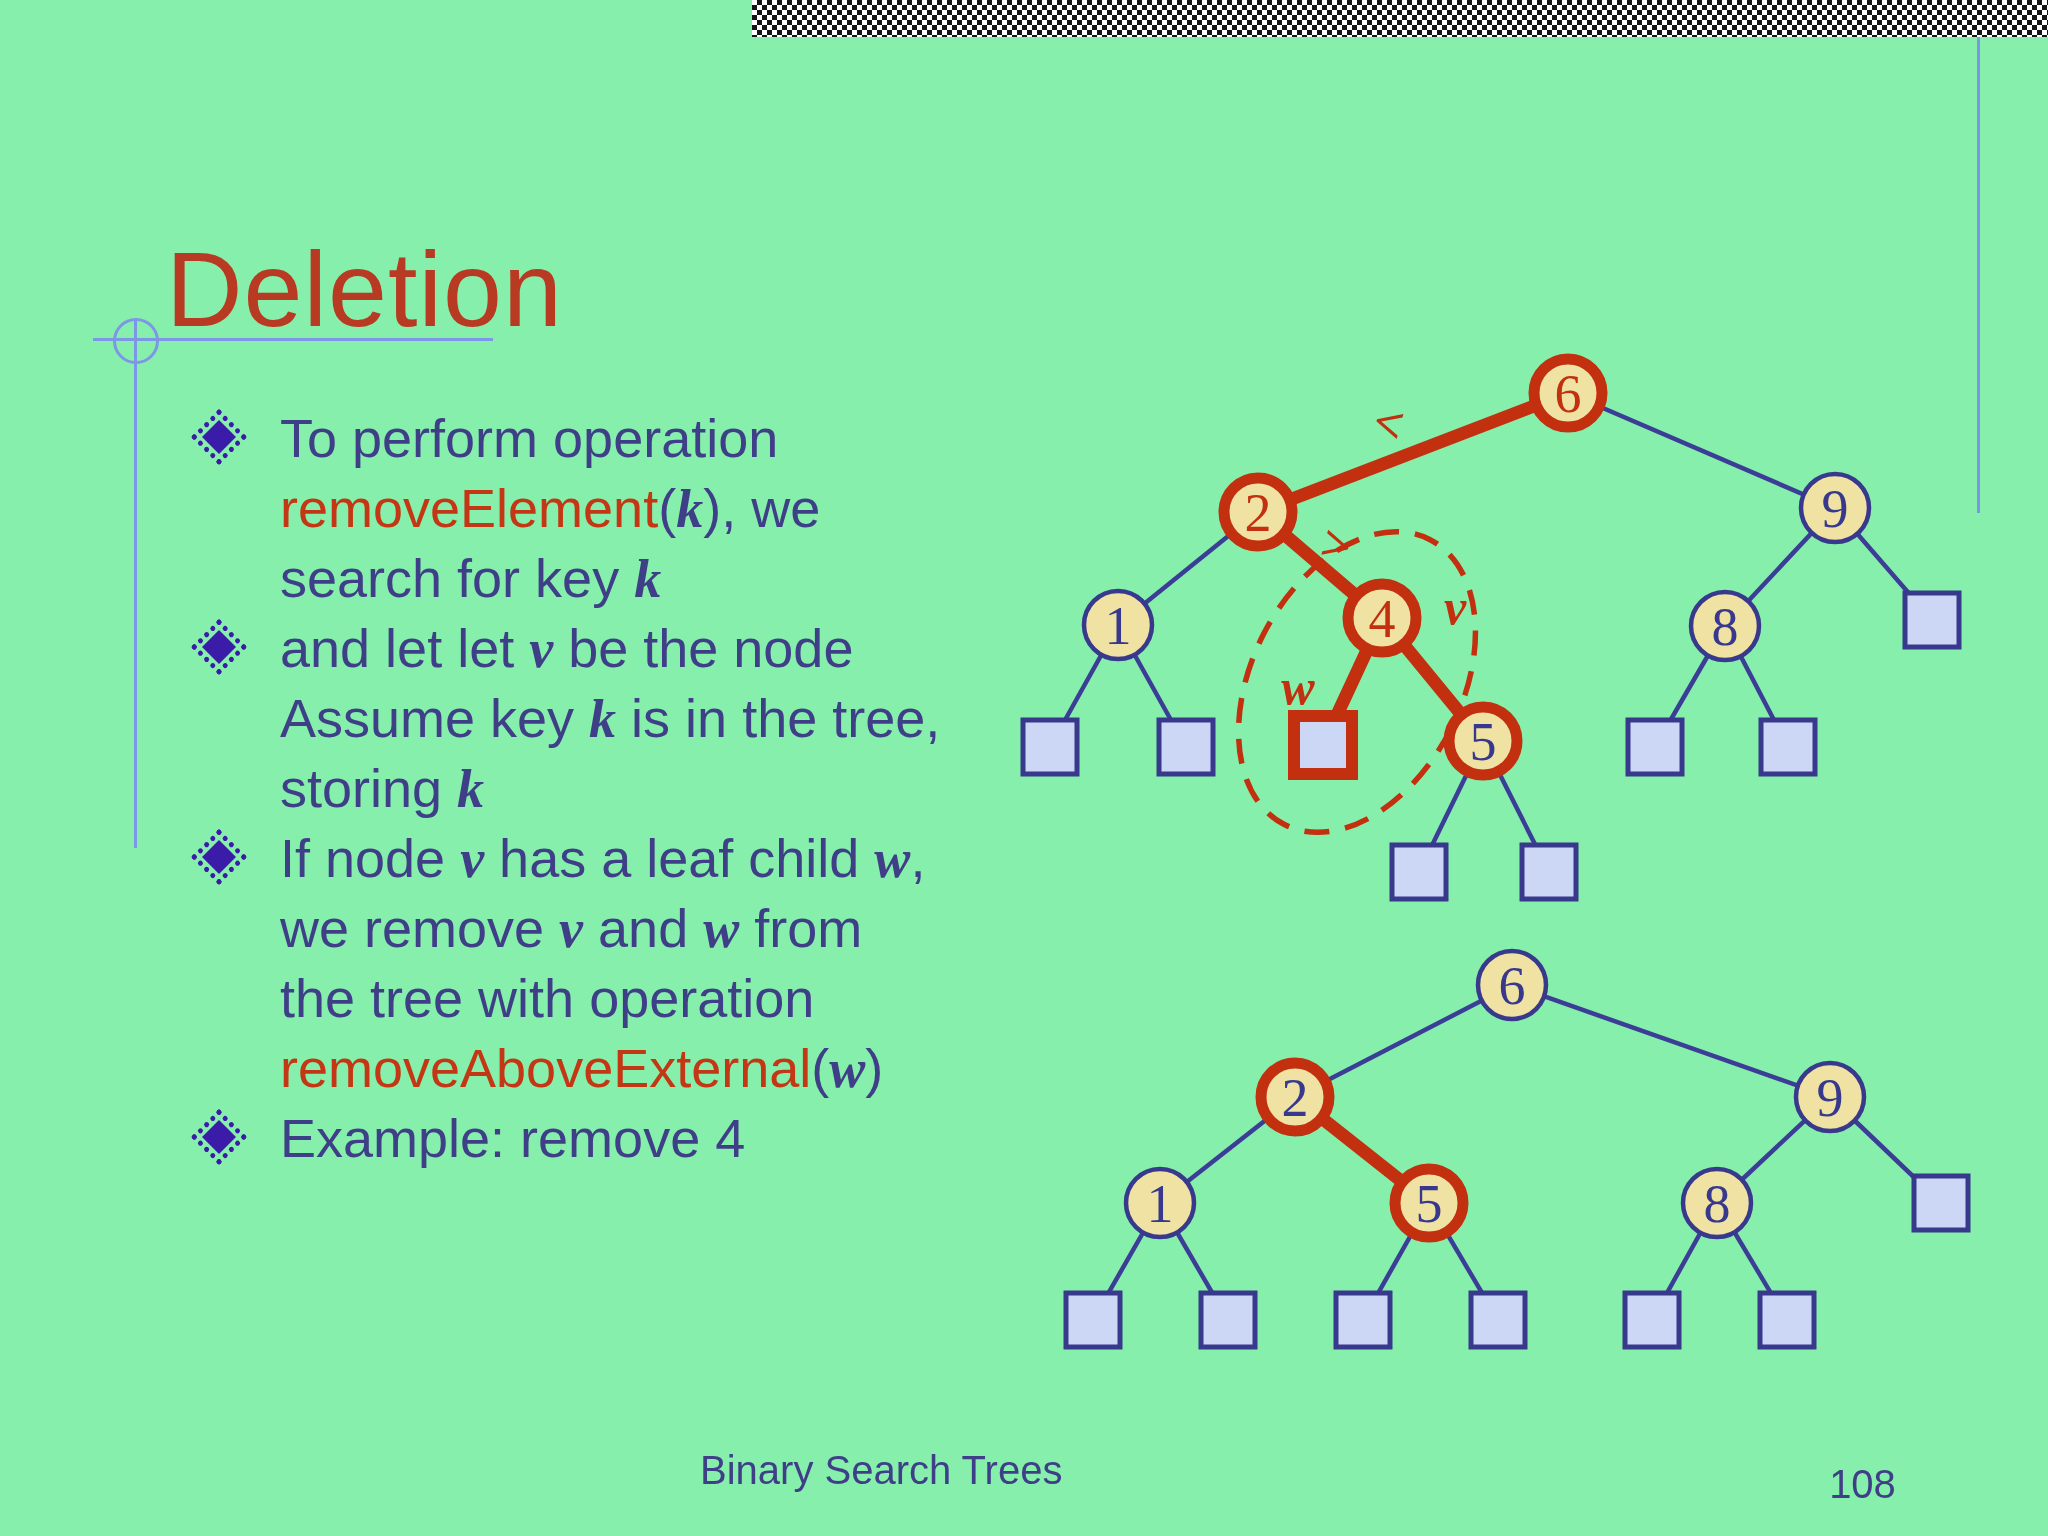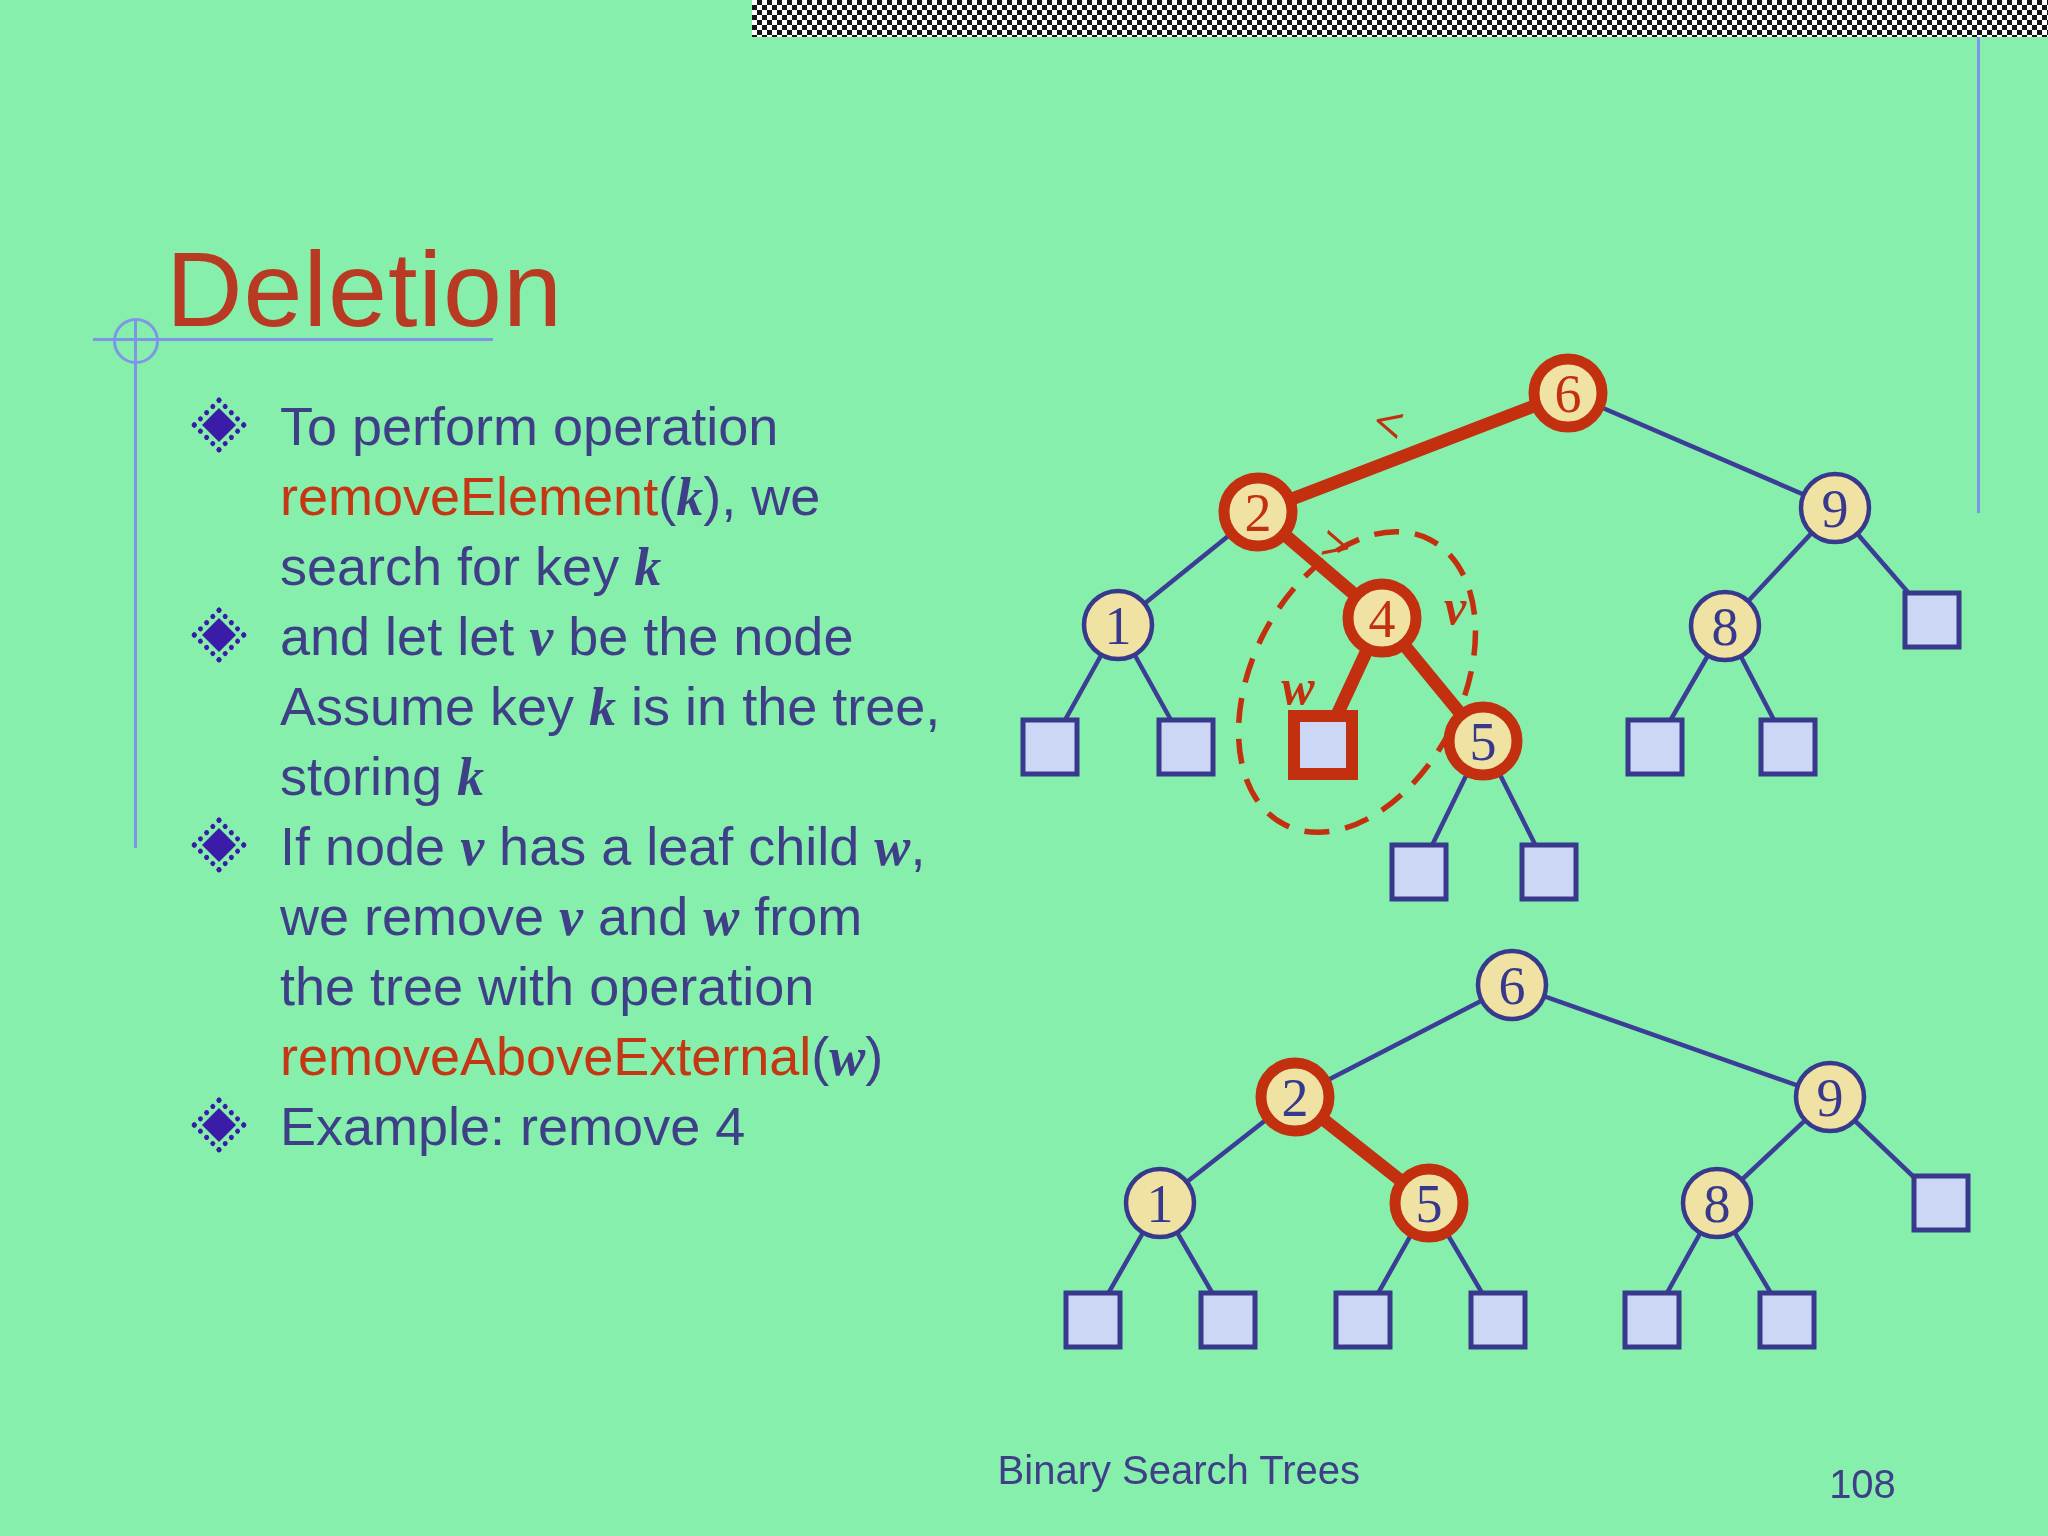--- a/index.html
+++ b/index.html
@@ -22,33 +22,33 @@
   #title-rule{left:93px;top:338px;width:400px;height:3px;}
   #left-vline{left:134px;top:319px;width:3px;height:529px;}
   #decor-circle{
     position:absolute;left:113px;top:318px;width:40px;height:40px;
     border:3px solid var(--line-blue);border-radius:50%;background:transparent;
   }
   #page-title{
     position:absolute;left:166px;top:160px;font-size:106px;line-height:1.1;
     letter-spacing:1px;color:var(--title-red);font-weight:normal;
   }
-  #bullets{position:absolute;left:195px;top:391px;width:860px;}
+  #bullets{position:absolute;left:195px;top:403px;width:860px;}
   .bullet{position:relative;padding-left:85px;}
   .bline{height:70px;line-height:70px;font-size:54px;color:var(--text-blue);white-space:nowrap;}
   .seg-red{color:var(--code-red);}
   .seg-var{font-family:"Liberation Serif", serif;font-style:italic;font-weight:bold;}
   .diamond{
     position:absolute;left:4px;top:14px;width:30px;height:30px;transform:rotate(45deg);
     border:5px dotted var(--bullet-purple);
   }
   .diamond-core{position:absolute;left:3px;top:3px;right:3px;bottom:3px;background:var(--bullet-purple);}
   #diagram-svg{position:absolute;left:0;top:0;width:2048px;height:1536px;}
   #footer-center{
-    position:absolute;left:700px;top:1448px;width:660px;text-align:right;
+    position:absolute;left:700px;top:1448px;width:660px;text-align:left;
     font-size:40px;color:var(--text-blue);
   }
   #footer-page{
     position:absolute;left:1800px;top:1462px;width:125px;text-align:center;
     font-size:40px;color:var(--text-blue);
   }
 </style>
 </head>
 <body>
 

